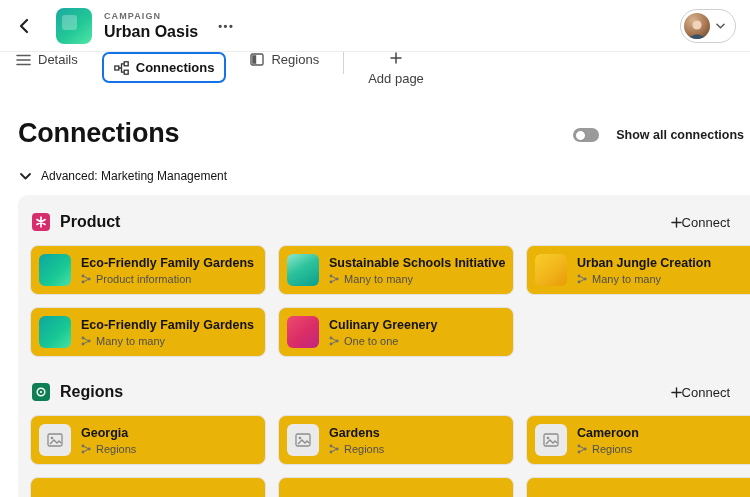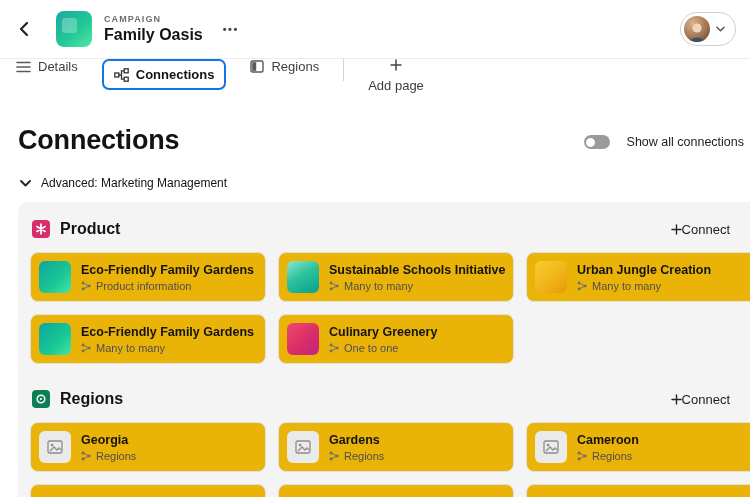--- a/index.html
+++ b/index.html
@@ -4,21 +4,21 @@
 <style>
   * { margin:0; padding:0; box-sizing:border-box; }
   html,body { width:750px; height:497px; overflow:hidden; }
   body {
     font-family:"Liberation Sans", sans-serif;
     background:#ffffff; color:#131313; position:relative;
   }
   button { background:none; border:none; font-family:inherit; cursor:pointer; color:inherit; }
 
   
-  .app-header { height:59px; display:flex; align-items:center; padding:0 14px 0 18px; border-bottom:1px solid #ececec; }
+  .app-header { height:52px; display:flex; align-items:center; padding:0 14px 0 18px; border-bottom:1px solid #ececec; }
   .back-btn { width:26px; height:32px; display:flex; align-items:center; justify-content:flex-start; }
   .camp-thumb { width:36px; height:36px; border-radius:8px; margin:0 12px 0 12px; flex:none;
     background:linear-gradient(140deg,#1ba8a2 0%,#22c796 55%,#52e6a9 100%); position:relative; overflow:hidden; }
   .camp-thumb::after { content:""; position:absolute; left:6px; top:7px; width:15px; height:15px;
     background:rgba(255,255,255,.28); border-radius:3px; }
   .camp-eyebrow { font-size:9px; font-weight:700; letter-spacing:1.1px; color:#6e6e6e; }
   .camp-title { font-size:16px; font-weight:700; margin-top:2px; color:#131313; }
   .more-btn { margin-left:14px; color:#464646; font-size:11px; letter-spacing:1.5px; font-weight:700; padding:4px 6px; }
   .avatar-pill { margin-left:auto; display:flex; align-items:center; gap:6px; border:1px solid #cfcfcf;
     border-radius:18px; padding:3px 10px 3px 3px; }
@@ -30,21 +30,21 @@
   .tabbar { height:52px; display:flex; align-items:flex-start; padding:0 16px; gap:24px; }
   .tab { display:flex; align-items:center; gap:7px; font-size:13px; color:#3f3f3f; }
   .tab.selected { color:#131313; font-weight:700; border:2px solid #1473e6; border-radius:7px; padding:6px 10px; }
   .vdivider { width:1px; height:22px; background:#d3d3d3; }
   .addpage { display:flex; align-items:center; gap:7px; font-size:13px; color:#3f3f3f;flex-direction:column; }
 
   
   .main { padding-left:18px; }
   .page-head { display:flex; align-items:flex-start; margin-top:14px; padding-right:6px; }
   h1.page-title { font-size:27px; font-weight:800; letter-spacing:-.2px; }
-  .toggle-wrap { margin-left:auto; display:flex; align-items:flex-end; gap:17px; margin-top:10px; }
+  .toggle-wrap { margin-left:auto; display:flex; align-items:flex-end; gap:17px; margin-top:10px;font-weight:bold; }
   .switch { position:relative; width:26px; height:14px; border-radius:8px; background:#9a9a9a; flex:none; }
   .switch .knob { position:absolute; left:1.5px; top:1.5px; width:11px; height:11px; border-radius:50%;
     background:#fff; border:1px solid #8c8c8c; }
   .toggle-label { font-size:12.5px; color:#1d1d1d; }
 
   .advanced { display:flex; align-items:center; gap:10px; margin:20px 0 12px; padding-left:2px; }
   .advanced-label { font-size:12px; font-weight:400; }
 
   
   .panel { background:#f4f4f4; border-radius:10px; width:752px; padding:14px 14px 14px 12px; }
@@ -77,21 +77,21 @@
   <button class="back-btn">
     <span class="icn">
       <svg width="11" height="16" viewBox="0 0 11 16">
           <path d="M9 2 L3 8 L9 14" stroke="#222" stroke-width="2.2" fill="none" stroke-linecap="round" stroke-linejoin="round"></path>
         </svg>
     </span>
   </button>
   <div class="camp-thumb"></div>
   <div>
     <div class="camp-eyebrow">CAMPAIGN</div>
-    <div class="camp-title">Family Oasis</div>
+    <div class="camp-title">Urban Oasis</div>
   </div>
   <button class="more-btn">•••</button>
   <button class="avatar-pill">
     <span class="avatar">
       <svg width="26" height="26" viewBox="0 0 26 26">
         <circle cx="13" cy="10" r="4.6" fill="#f0d3b8"></circle>
         <path d="M3.5 24 Q13 15 22.5 24 L22.5 26 L3.5 26 Z" fill="#35536b"></path>
       </svg>
     </span>
     <span class="icn">

